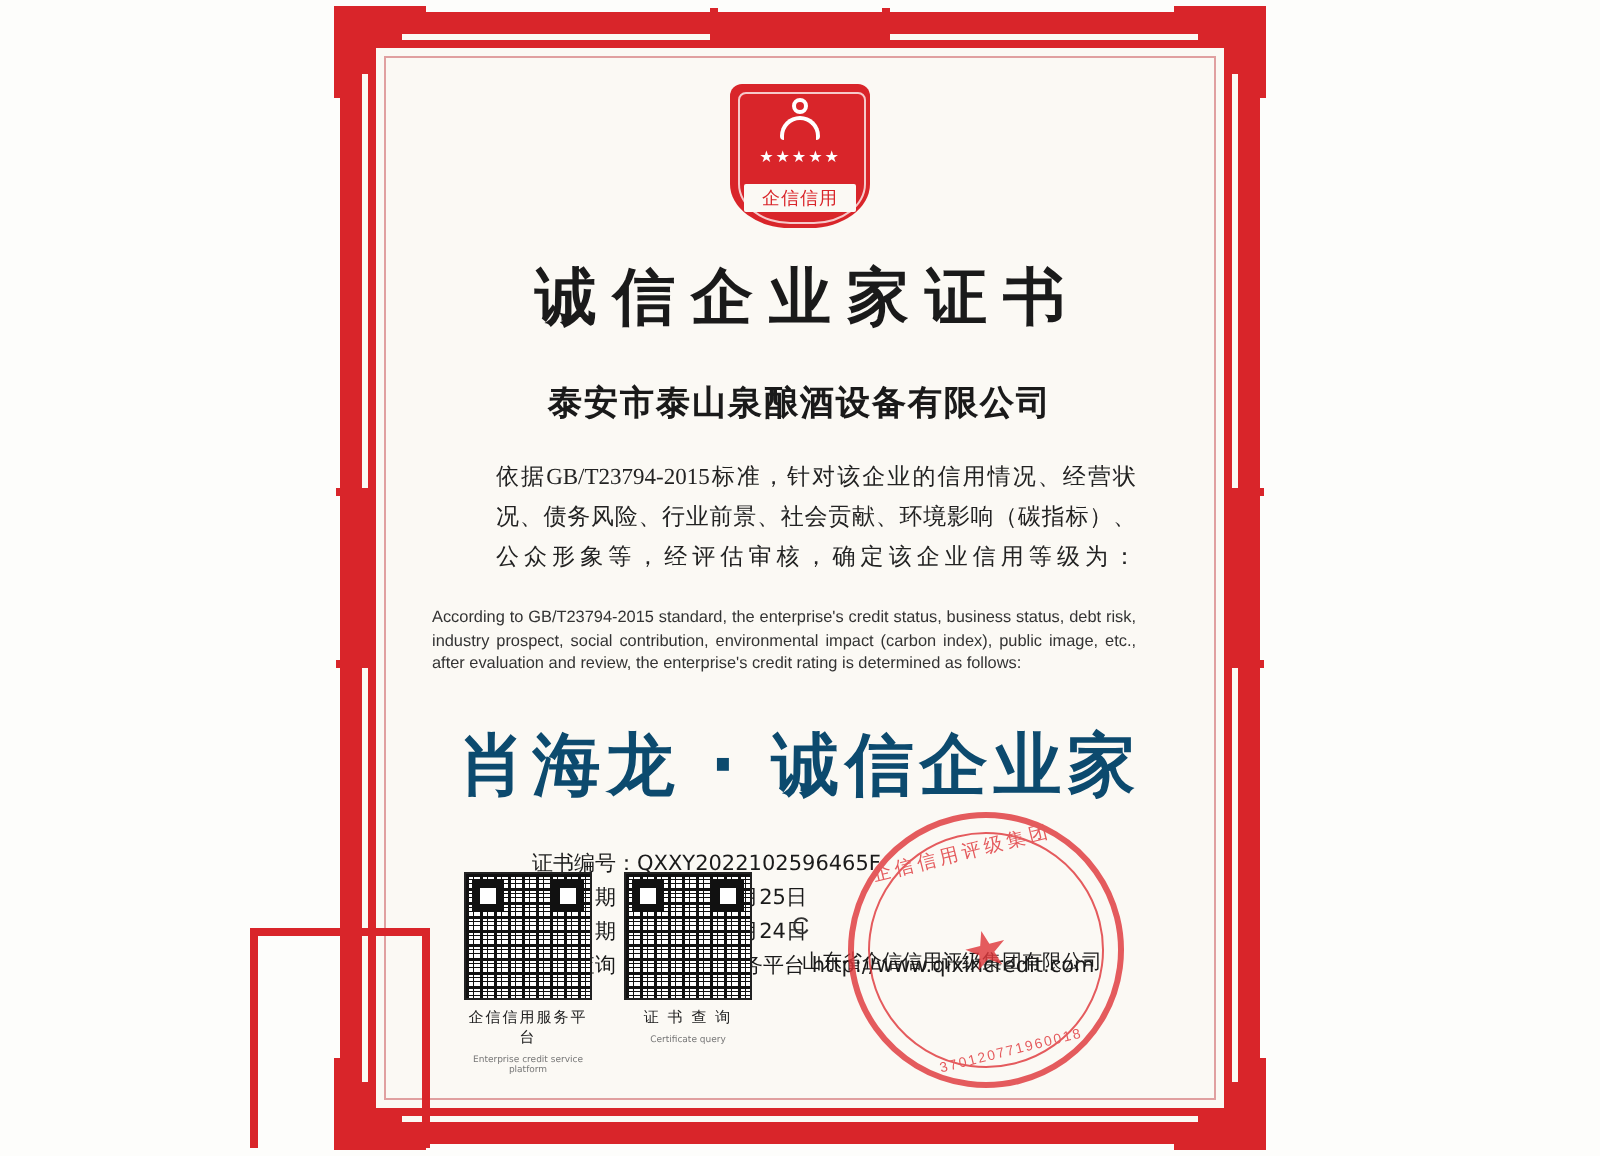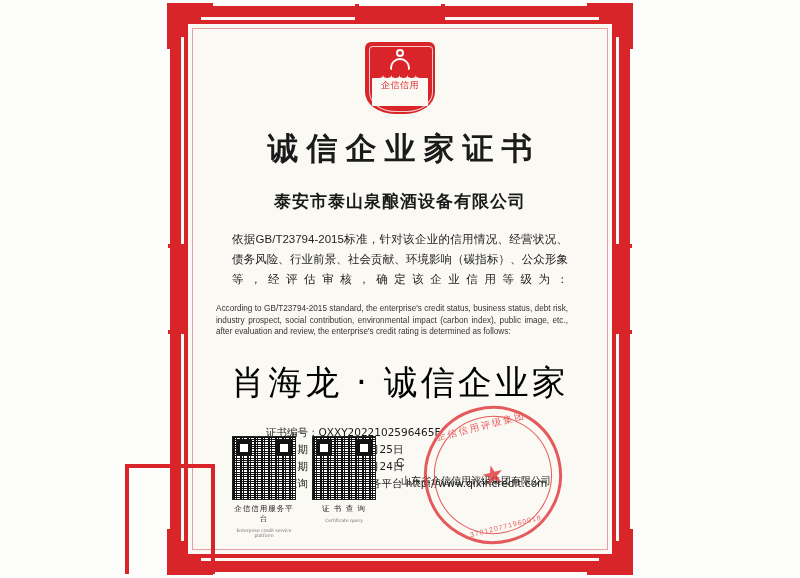--- a/index.html
+++ b/index.html
@@ -98,50 +98,50 @@
   .emblem-fig::after{
     content:"";position:absolute;left:1px;top:9px;width:20px;height:12px;
     border:2px solid #fff;box-sizing:border-box;
     border-radius:10px 10px 2px 2px;border-bottom:none;
   }
   .emblem-stars{
     position:absolute;left:0;right:0;top:32px;color:#fff;font-size:8px;
     letter-spacing:1px;line-height:10px;
   }
   .emblem-label{
-    position:absolute;left:7px;right:7px;bottom:8px;height:28px;
+    position:absolute;left:7px;right:7px;bottom:8px;height:14px;
     background:#fbf9f4;color:#d9252a;font-size:9px;line-height:14px;
     letter-spacing:0.5px;border-radius:1px;
   }
 
   .title{
     margin-top:14px;
     font-family:Liberation Sans, sans-serif;
     font-size:31px;font-weight:bold;color:#1a1a1a;
     letter-spacing:8px;text-indent:8px;
   }
   .company{
     margin-top:20px;
     font-family:"DejaVu Sans", sans-serif;
     font-size:17px;font-weight:bold;color:#1a1a1a;letter-spacing:1px;
   }
   .body-cn{
-    margin:16px 28px 0 28px;
-    font-family:Liberation Sans, sans-serif;
+    margin:16px 28px 0 44px;
+    font-family:Liberation Serif, serif;
     font-size:11.5px;line-height:20px;color:#222;text-align:justify;
     text-align-last:justify;
   }
   .body-en{
     margin:14px 28px 0 12px;
     font-size:8.2px;line-height:11.5px;color:#333;text-align:justify;
   }
   .award{
     margin-top:22px;
     font-family:"DejaVu Sans", sans-serif;
-    font-size:34px;font-weight:normal;color:#000000;letter-spacing:3px;
+    font-size:34px;font-weight:bold;color:#0c4a6e;letter-spacing:3px;
   }
 
   .meta{
     margin:18px 0 0 62px;text-align:left;
     font-family:"DejaVu Sans", sans-serif;
     font-size:10.5px;line-height:17px;color:#1a1a1a;
   }
 
   
   .bottom{

